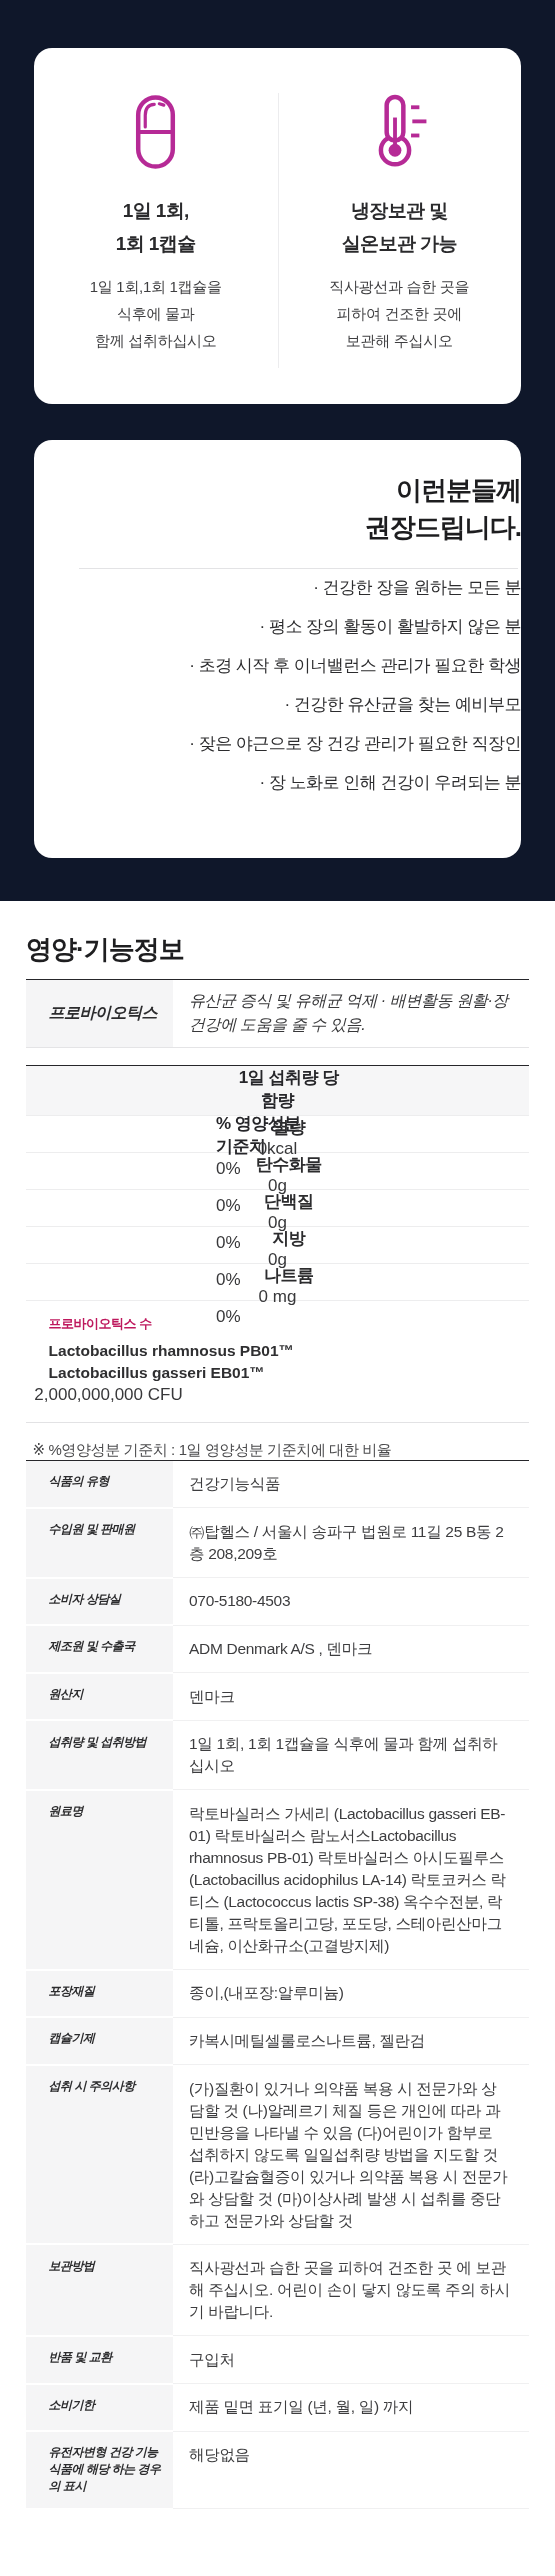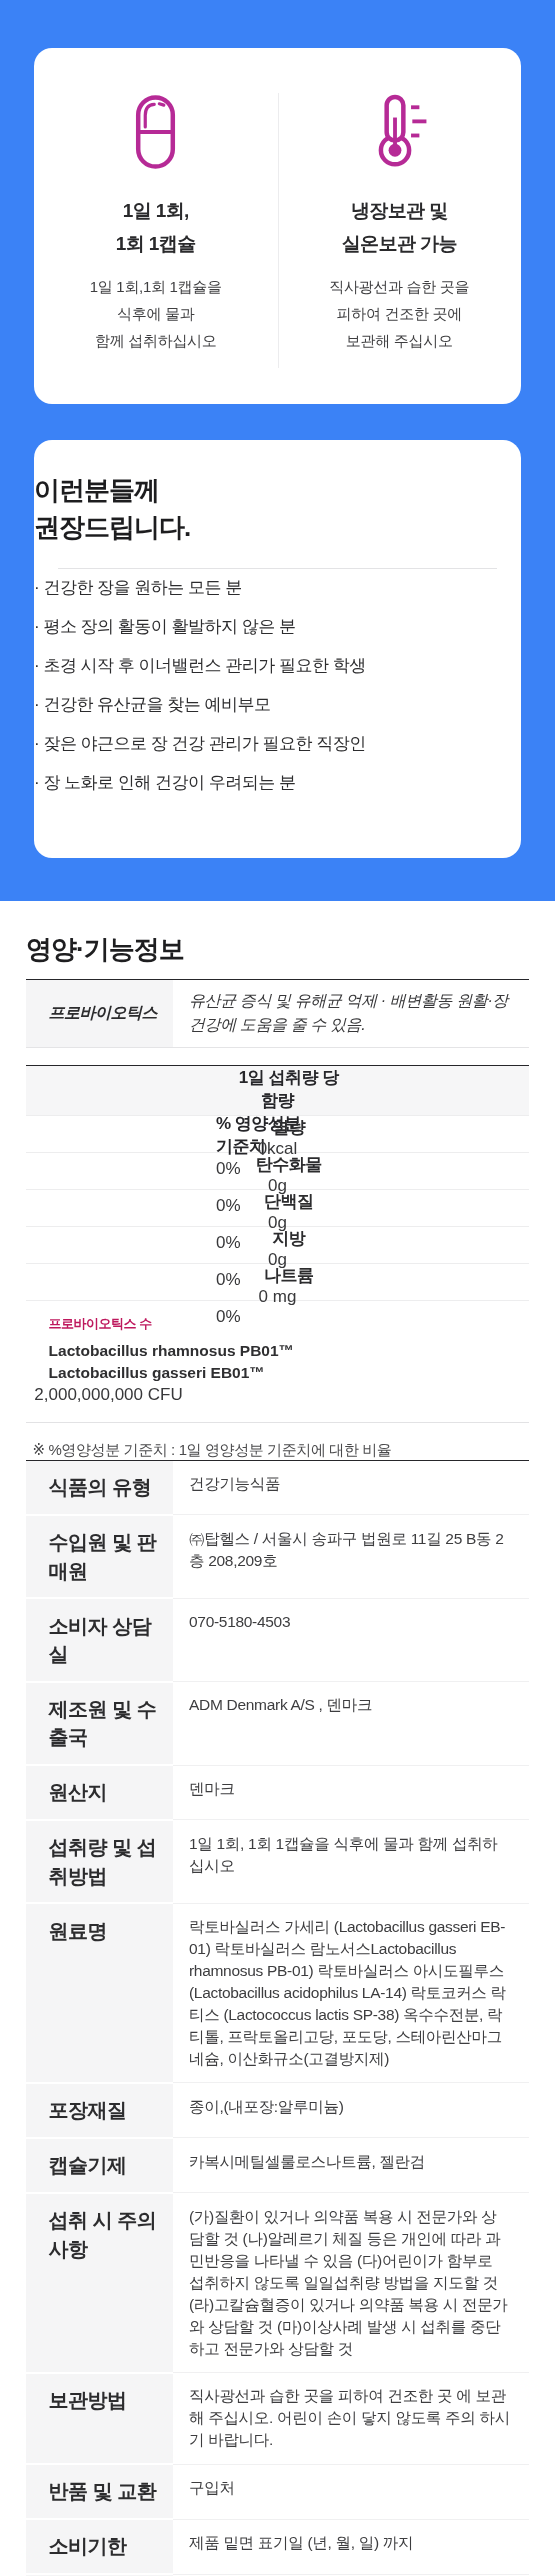--- a/index.html
+++ b/index.html
@@ -3,29 +3,29 @@
 <meta charset="utf-8">
 <style>
   * { box-sizing: border-box; margin: 0; padding: 0; }
   html, body { background: #ffffff; }
   body {
     width: 555px; height: 2576px; overflow: hidden; position: relative;
     font-family: "Liberation Sans", "DejaVu Sans", sans-serif;
     color: #333335;
   }
   
-  .purple { background: #3b82f6; padding: 48px 34px 0; height: 901px; }
+  .purple { background: #0f172a; padding: 48px 34px 0; height: 901px; }
   .card { background: #ffffff; border-radius: 18px; }
   .card1 { height: 356px; display: flex; position: relative; padding-top: 46px; margin-bottom: 36px; }
   .card1 .col { flex: 1; text-align: center; }
   .vdivider { position: absolute; left: 50%; top: 45px; bottom: 36px; width: 0.6px; background: #ececee; }
   .iconbox { height: 79px; display: flex; align-items: flex-start; justify-content: center; }
   .card1-title { margin-top: 22px; font-size: 19px; font-weight: 800; line-height: 1.72; color: #2a2a2c; letter-spacing: -0.6px; }
   .card1-body { margin-top: 14px; font-size: 15px; line-height: 1.78; color: #3f3f41; letter-spacing: -0.3px; }
-  .card2 { height: 418px; padding-top: 32px; text-align: left; }
+  .card2 { height: 418px; padding-top: 32px; text-align: right; padding-left: 42px; }
   .card2-title { font-size: 26px; font-weight: 800; line-height: 1.42; color: #1d1d1f; letter-spacing: -1px; }
   .hdivider { width: 439px; height: 0.6px; background: #e3e3e5; margin: 22px auto 0; }
   .rec-list { list-style: none; }
   .rec-item { height: 39px; line-height: 39px; font-size: 17px; color: #2c2c2e; letter-spacing: -0.5px; }
   
   .content { padding: 0 26px; }
   .section-title { padding-top: 32px; font-size: 26px; font-weight: 800; line-height: 1.25; color: #1e1e20; letter-spacing: -1px; margin-bottom: 13px; }
   .section-title.second { padding-top: 32px; }
   
   .ftable { border-top: 1.9px solid #26262a; border-bottom: 0.6px solid #e4e4e6; display: flex; min-height: 66px; font-style: italic; }
@@ -41,22 +41,22 @@
   .ndata { height: 37px; font-size: 17px; color: #38383a; }
   .ndata .c1 { font-weight: 700; color: #2c2c2e; letter-spacing: -0.5px; }
   .prow { align-items: flex-start; padding: 14px 0 17px; border-bottom: 0.6px solid #e2e2e4; }
   .plabel { font-size: 13px; font-weight: 700; color: #be185d; letter-spacing: -0.5px; margin-bottom: 6.5px; }
   .psub { font-size: 15.5px; font-weight: 600; color: #2f2f31; line-height: 1.42; }
   .pvalue { font-size: 17px; color: #38383a; margin-top: 1.3px; }
   .footnote { margin: 18px 0 0 6.5px; font-size: 15px; color: #4a4a4c; letter-spacing: -0.4px; }
   
   .ptable { width: 100%; border-collapse: collapse; border-top: 1.9px solid #26262a; }
   .ptable th { width: 147px; background: #f5f5f6; text-align: left; vertical-align: top;
-    padding: 12.3px 5.2px 12.3px 22.6px; font-size: 20px; font-weight: 700; color: #2c2c2e;
-    line-height: 1.42; letter-spacing: -0.5px; border-bottom: 2.6px solid #ffffff; }
+    padding: 12.3px 5.2px 12.3px 22.6px; font-size: 12px; font-weight: 700; color: #2c2c2e;
+    line-height: 1.42; letter-spacing: -0.5px; border-bottom: 2.6px solid #ffffff; font-style: italic; }
   .ptable td { vertical-align: top; padding: 12.3px 18px 12.3px 16px; font-size: 15.5px; color: #3d3d3f;
     line-height: 1.42; letter-spacing: -0.3px; border-bottom: 0.6px solid #f0f0f1; }
   .icon-svg { display: block; }
 </style>
 </head>
 <body>
 
 <div class="purple">
 
   <div class="card card1">

